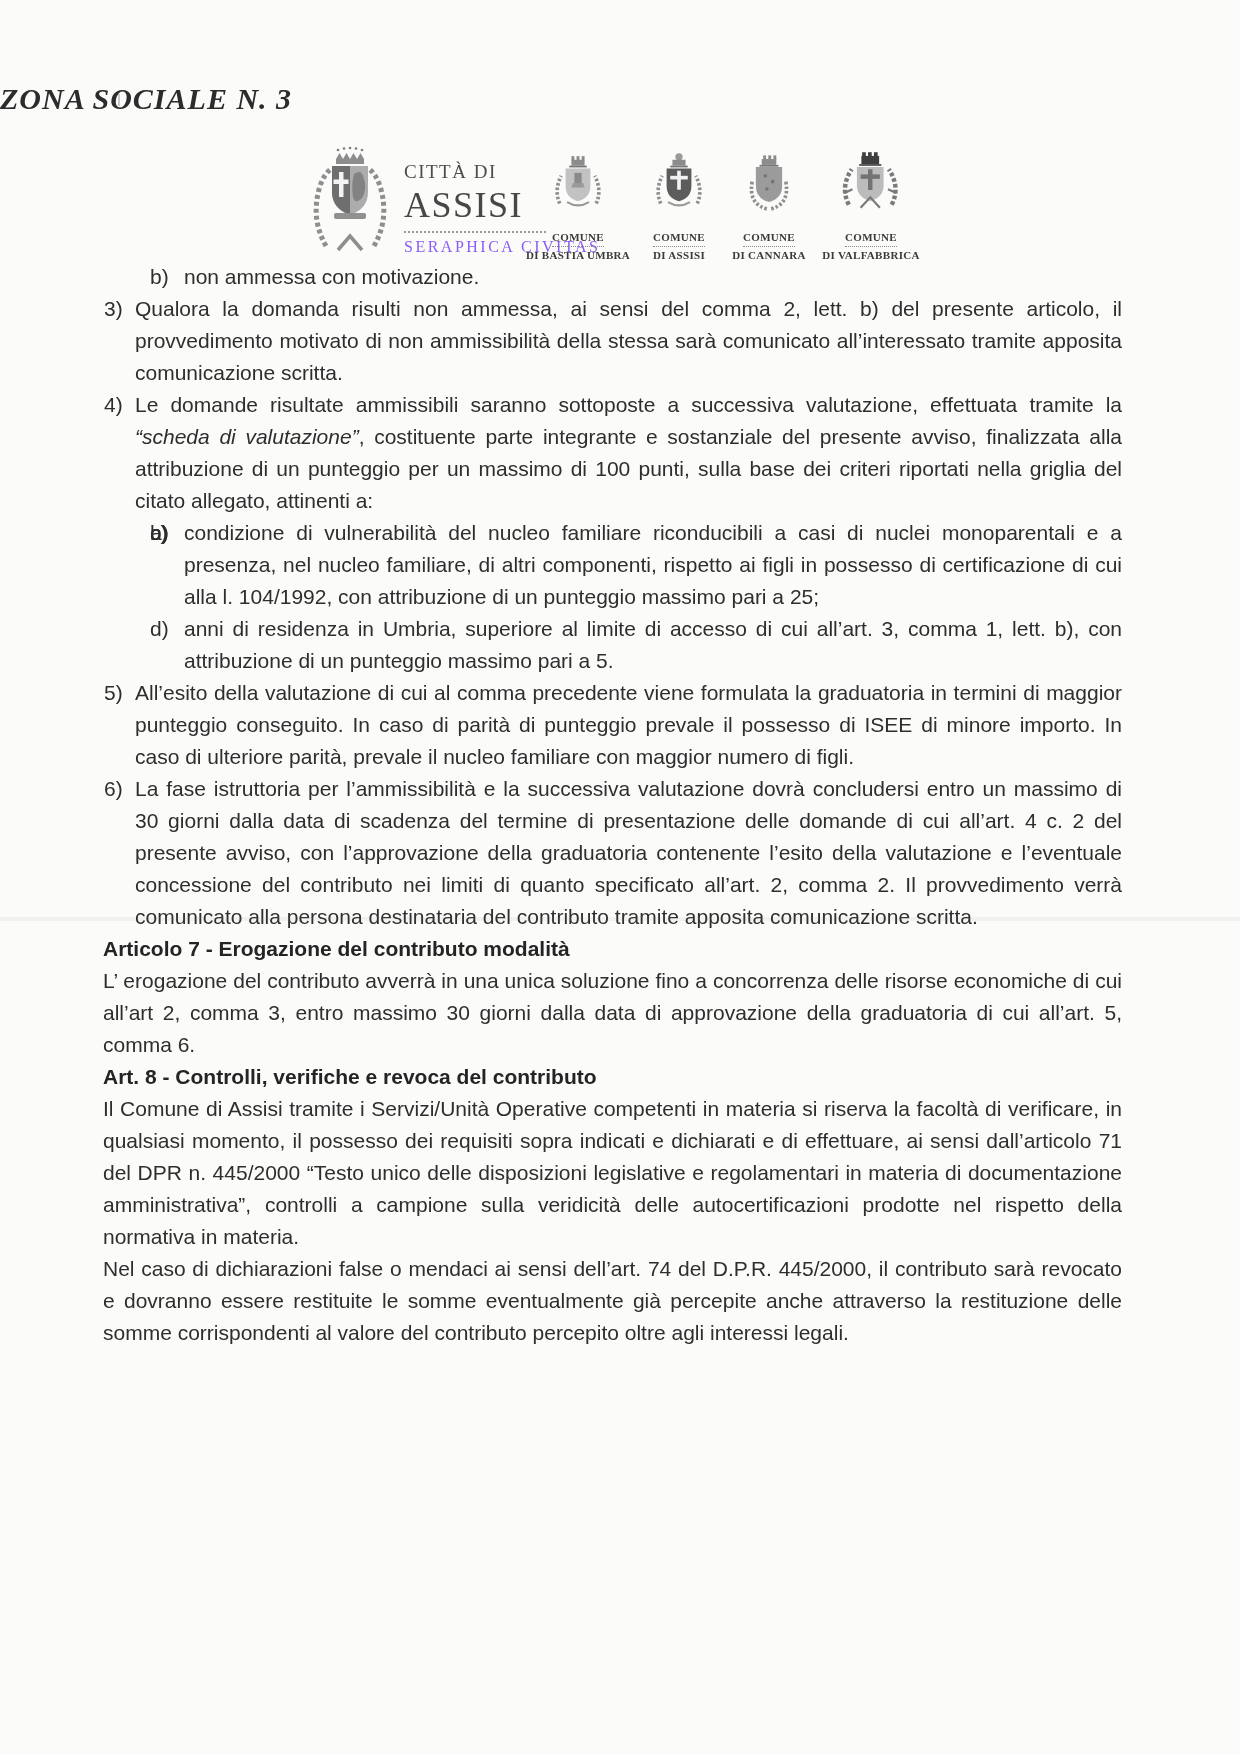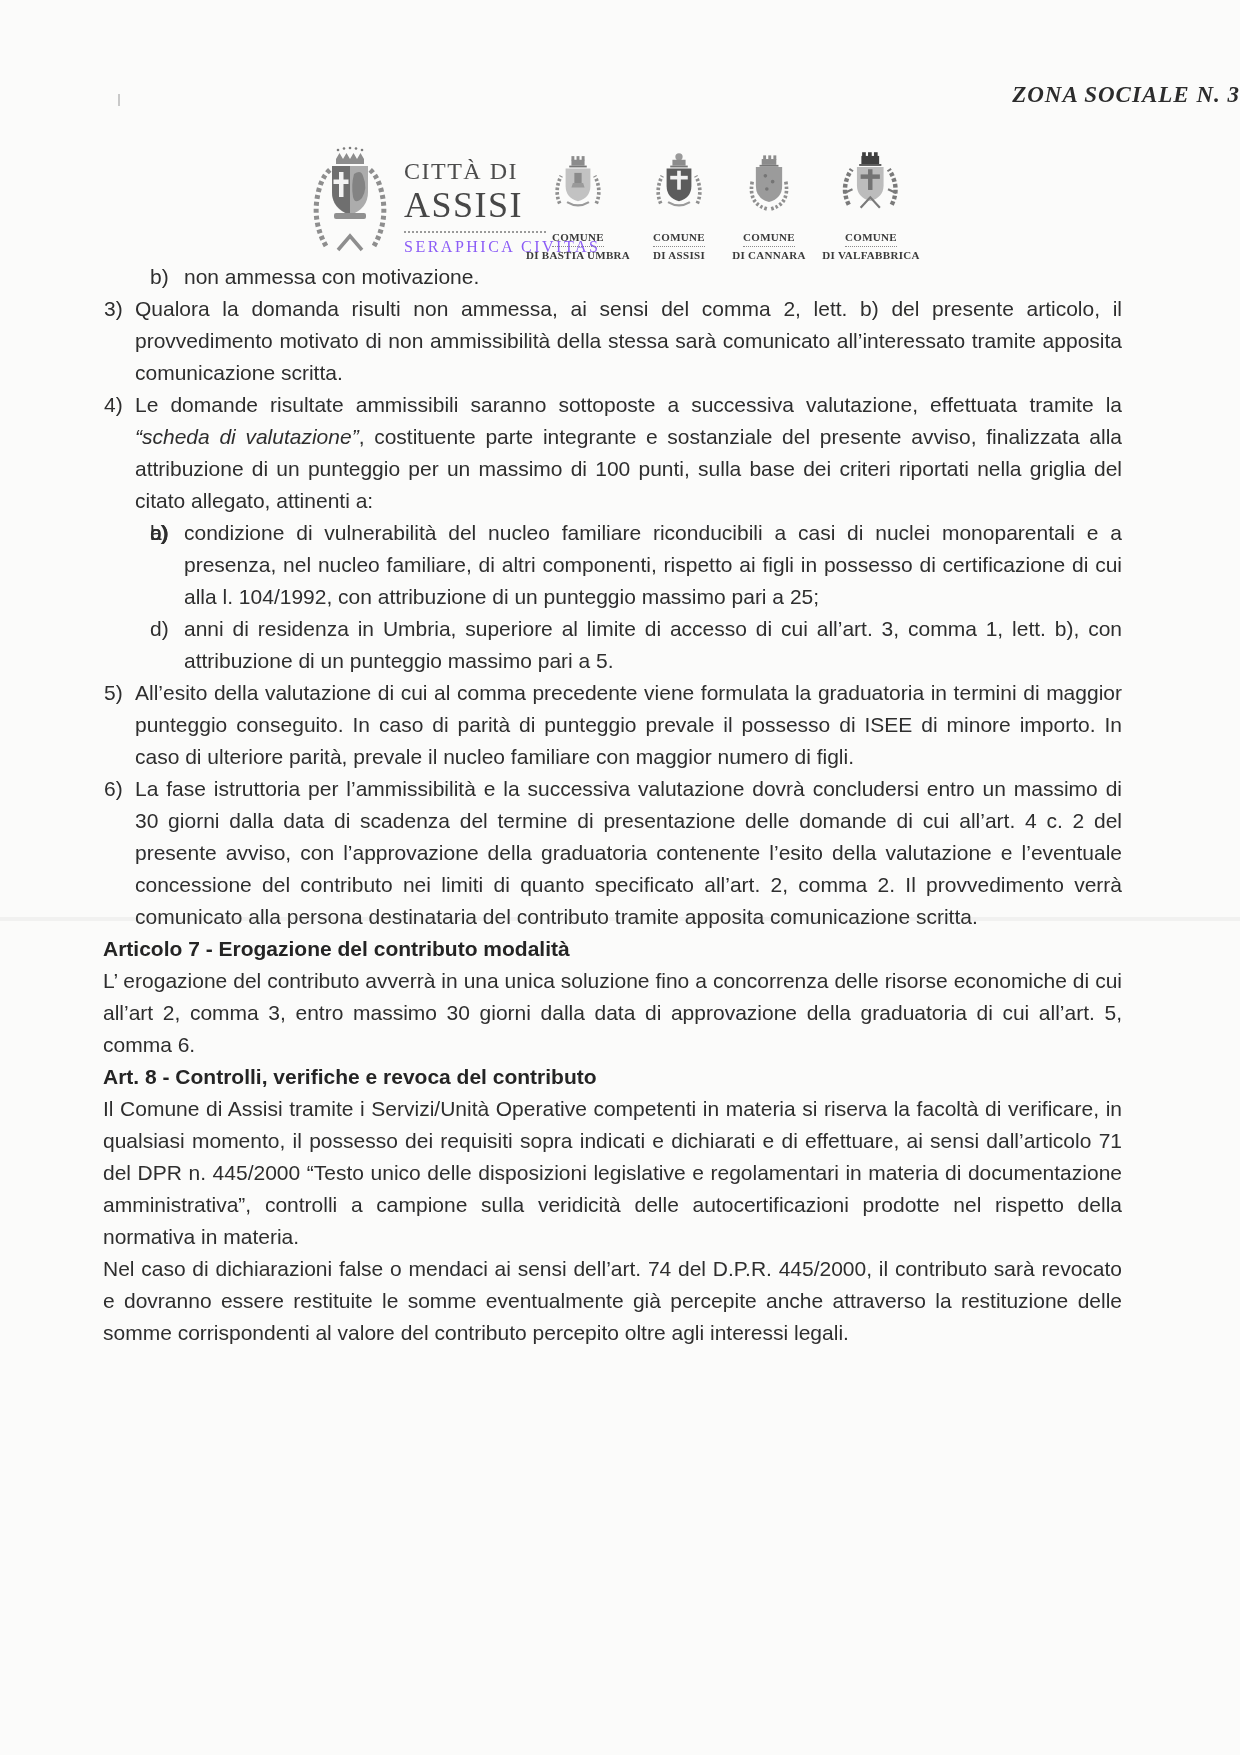--- a/index.html
+++ b/index.html
@@ -3,32 +3,32 @@
 <meta charset="utf-8">
 <style>
   html,body{margin:0;padding:0}
   body{
     width:1240px;height:1755px;position:relative;overflow:hidden;
     background:#fbfbfa;
     font-family:"Liberation Sans",sans-serif;color:#2e2e2e;
   }
   
   .doc-title{
-    position:absolute;top:82px;left:0;width:100%;text-align:right;
+    position:absolute;top:82px;left:0;width:100%;text-align:left;
     font-family:"Liberation Serif",serif;font-style:italic;font-weight:bold;
-    font-size:23px;letter-spacing:1px;color:#2c2c2c;
+    font-size:30px;letter-spacing:1px;color:#2c2c2c;
   }
   .tick{position:absolute;left:118px;top:94px;width:2px;height:12px;background:rgba(110,110,110,.35)}
   .crest{position:absolute}
   .assisi-crest{left:308px;top:142px}
   .assisi-text{
     position:absolute;left:404px;top:158px;
     font-family:"Liberation Serif",serif;color:#4c4c4c;
   }
-  .assisi-text .citta{font-size:24px;letter-spacing:1.5px;line-height:27px}
+  .assisi-text .citta{font-size:19px;letter-spacing:1.5px;line-height:27px}
   .assisi-text .assisi{font-size:36px;letter-spacing:1.5px;line-height:40px;color:#474747}
   .assisi-rule{width:142px;border-top:2px dotted #9a9a9a;margin:6px 0 5px}
   .assisi-text .motto{font-size:16px;letter-spacing:2.5px;color:#8b5cf6}
   .commune{position:absolute;top:150px;width:130px;text-align:center}
   .commune .crest-box{height:74px;display:flex;align-items:flex-end;justify-content:center;margin-bottom:5px}
   .commune .label{
     font-family:"Liberation Serif",serif;font-weight:bold;font-size:11px;
     line-height:16px;color:#3a3a3a;letter-spacing:.3px;
   }
   .commune .l1{display:inline-block;border-bottom:1px dotted #8a8a8a;padding-bottom:1px}

